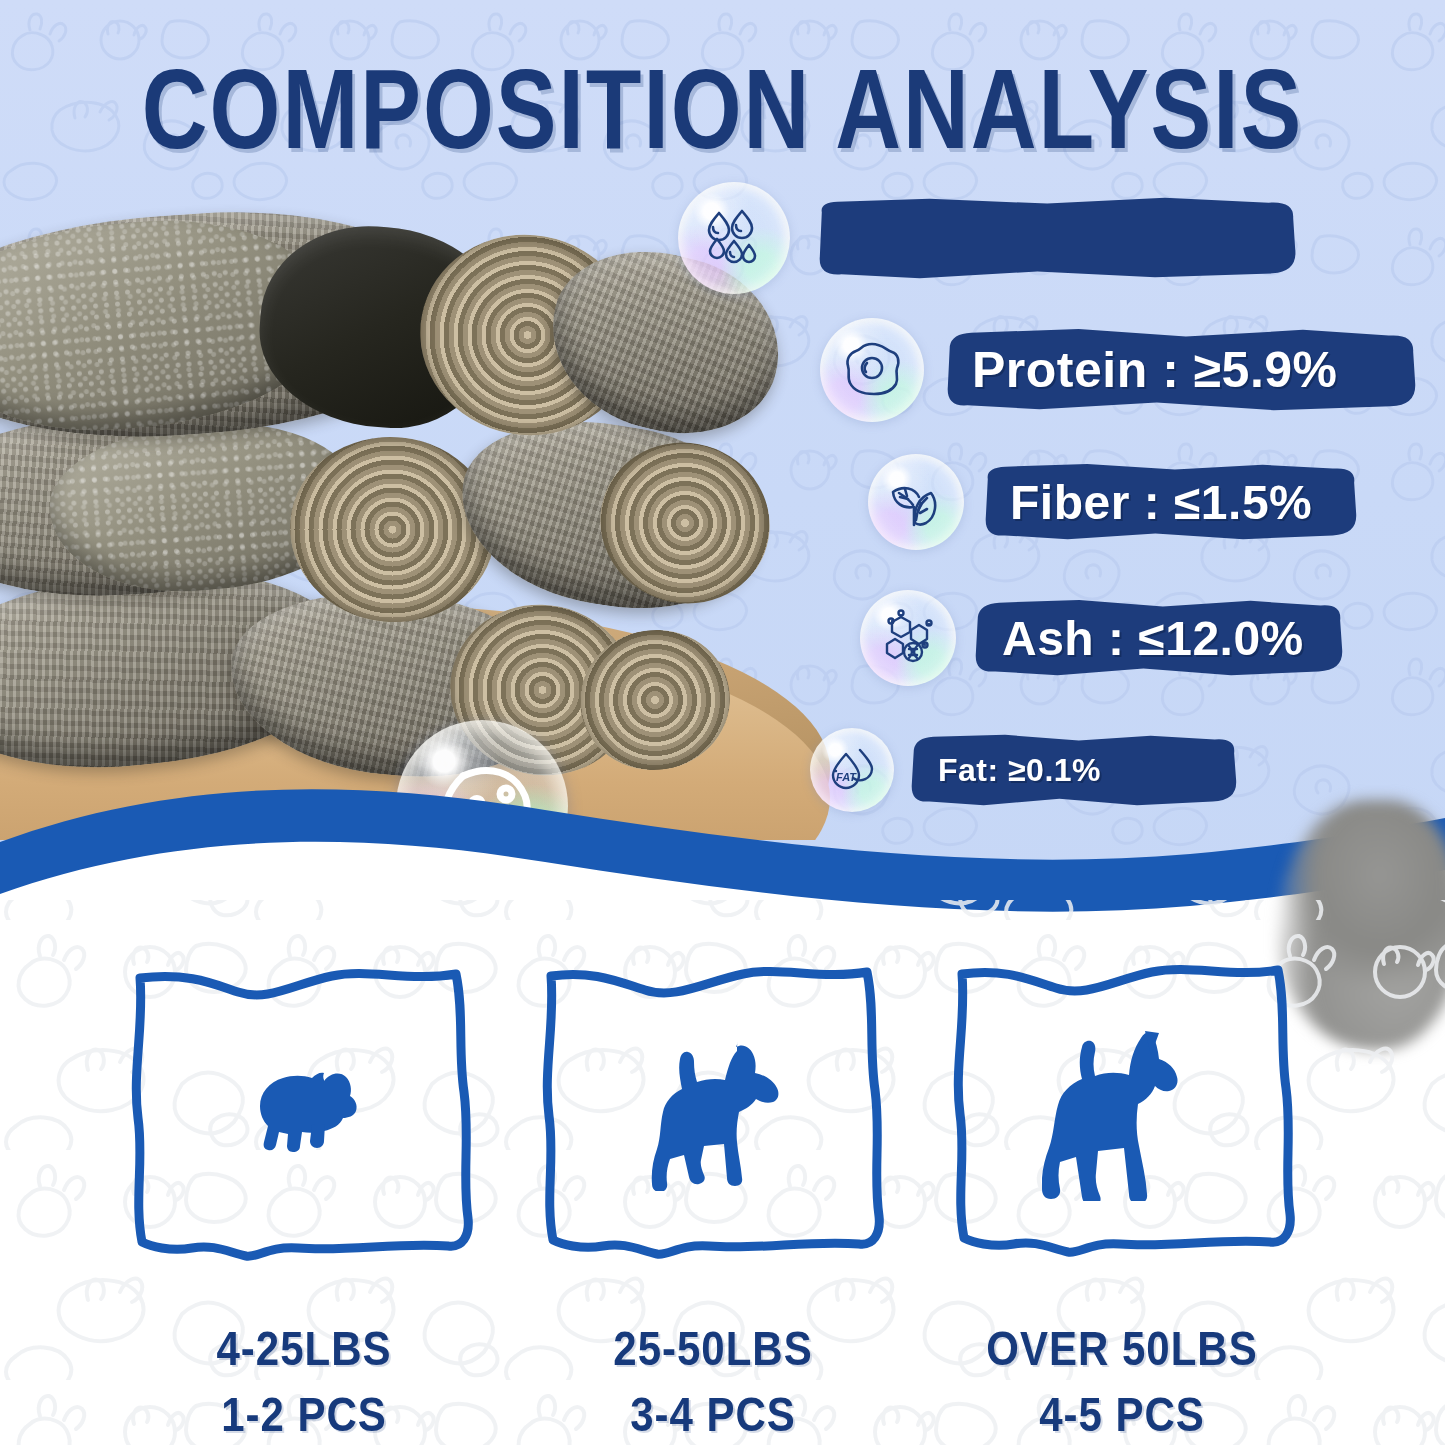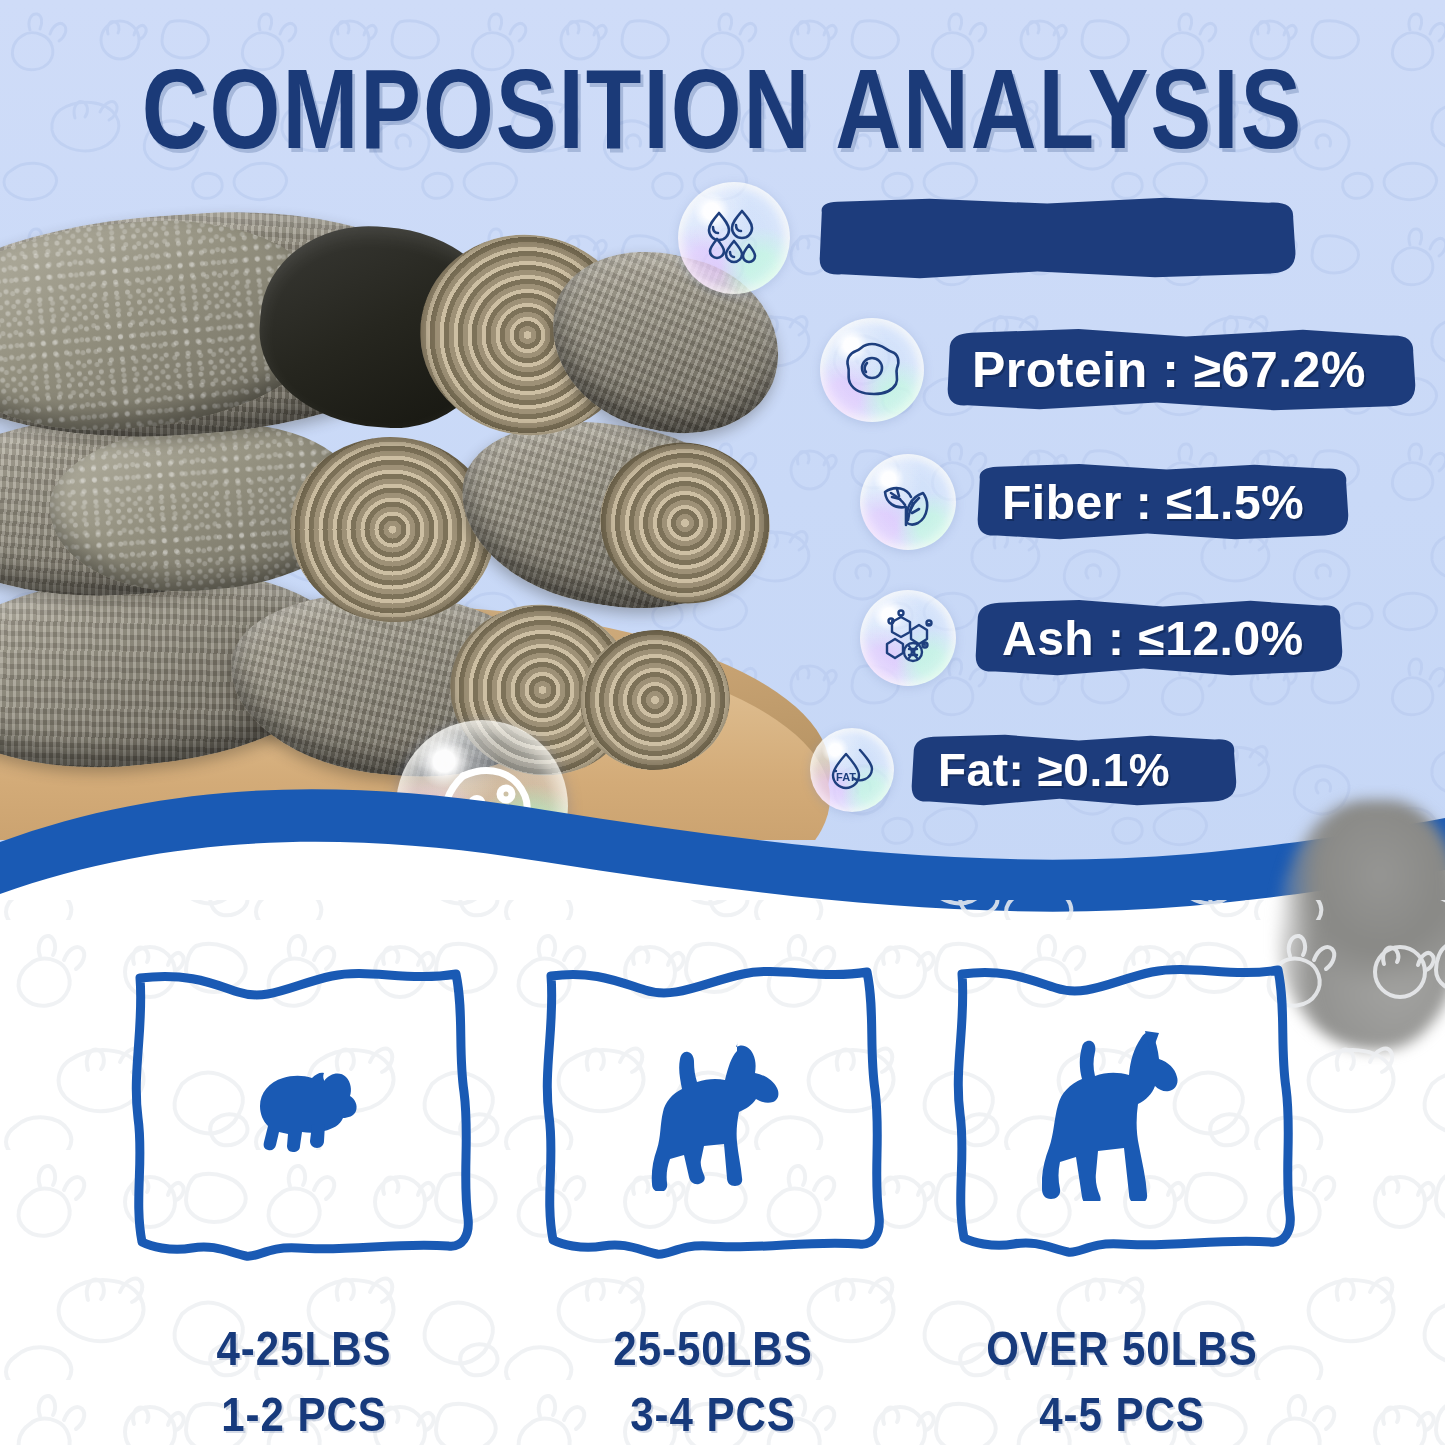--- a/index.html
+++ b/index.html
@@ -110,35 +110,35 @@
     transform-origin:center top;
     text-shadow:3px 3px 0 rgba(27,58,120,.22);
     white-space:nowrap;
   }
 
   
   .nutrients { position:absolute; left:660px; top:176px; width:730px; height:690px; }
   .nrow { position:absolute; display:flex; align-items:center; }
   .nrow-0 { left:18px;  top:6px;   }
   .nrow-1 { left:160px; top:142px; }
-  .nrow-2 { left:200px; top:278px; }
+  .nrow-2 { left:208px; top:278px; }
   .nrow-3 { left:200px; top:414px; }
   .nrow-4 { left:150px; top:552px; }
 
   .bubble {
     position:relative; flex:none;
     border-radius:50%;
     background:
       radial-gradient(circle at 30% 26%, rgba(255,255,255,.96) 0 7%, rgba(255,255,255,.25) 16%, rgba(255,255,255,0) 34%),
       radial-gradient(circle at 74% 76%, rgba(190,255,215,.55) 0 12%, rgba(190,255,215,0) 34%),
       radial-gradient(circle at 22% 76%, rgba(236,190,255,.50) 0 13%, rgba(236,190,255,0) 36%),
       radial-gradient(circle at 50% 50%, rgba(255,255,255,.10) 0 56%, rgba(255,255,255,.55) 80%, rgba(255,255,255,.05) 100%),
       radial-gradient(circle at 50% 50%, rgba(214,232,255,.35) 60%, rgba(255,245,210,.55) 86%, rgba(255,255,255,.2) 100%);
     box-shadow:inset 0 0 22px rgba(255,255,255,.75), 0 2px 10px rgba(120,140,190,.28);
-    display:flex; align-items:center; justify-content:center;
+    display:flex; align-items:center; justify-content:center;font-style:italic;
   }
   .bubble svg { display:block; }
 
   .banner {
     position:relative;
     display:flex; align-items:center;
     padding:0 30px;
     color:#ffffff;
     font-family:"Liberation Sans", sans-serif;
     font-weight:bold;
@@ -156,21 +156,21 @@
   .nrow-0 .bubble { width:112px; height:112px; margin-right:22px; }
   .nrow-1 .bubble { width:104px; height:104px; margin-right:18px; }
   .nrow-2 .bubble { width:96px;  height:96px;  margin-right:16px; }
   .nrow-3 .bubble { width:96px;  height:96px;  margin-right:16px; }
   .nrow-4 .bubble { width:84px;  height:84px;  margin-right:14px; }
 
   .nrow-0 .banner { height:86px; width:490px; font-size:50px; }
   .nrow-1 .banner { height:86px; width:478px; font-size:50px; }
   .nrow-2 .banner { height:80px; width:380px; font-size:48px; }
   .nrow-3 .banner { height:80px; width:374px; font-size:48px; }
-  .nrow-4 .banner { height:74px; width:330px; font-size:46px; }
+  .nrow-4 .banner { height:74px; width:330px; font-size:32px; }
 
   
   .fish-bubble {
     position:absolute; left:396px; top:720px; width:172px; height:172px;
     border-radius:50%;
     background:
       radial-gradient(circle at 28% 24%, rgba(255,255,255,.98) 0 6%, rgba(255,255,255,.30) 15%, rgba(255,255,255,0) 32%),
       radial-gradient(circle at 78% 72%, rgba(160,255,205,.65) 0 13%, rgba(160,255,205,0) 33%),
       radial-gradient(circle at 18% 72%, rgba(230,175,255,.60) 0 14%, rgba(230,175,255,0) 36%),
       radial-gradient(circle at 50% 50%, rgba(255,255,255,.06) 0 55%, rgba(255,255,255,.50) 80%, rgba(255,255,255,.04) 100%),
@@ -322,21 +322,21 @@
             <path d="M31 5c10 0 14 6 20 8s8 9 5 16c-2 6 2 10-1 16-4 7-13 10-22 10-10 0-20-3-24-11-3-6 0-11-2-17-2-7 2-13 8-15S21 5 31 5z"></path>
             <circle cx="31" cy="29" r="10"></circle>
             <path d="M26 24c-3 3-3 7-1 9"></path>
           </g>
         </svg>
       </div>
       <div class="banner">
         <svg class="brush" viewBox="0 0 490 90" preserveAspectRatio="none">
           <path d="M8 20 Q10 7 30 6 L140 2 L250 10 L370 3 L458 9 Q484 7 483 26 L485 58 Q487 82 460 83 L340 87 L220 79 L100 86 L26 82 Q4 84 6 62 Z" fill="#1d3c7c"></path>
         </svg>
-        <span class="btxt">Protein : ≥67.2%</span>
+        <span class="btxt">Protein : ≥5.9%</span>
       </div>
     </div>
 
     <div class="nrow nrow-2">
       <div class="bubble">
         <svg width="58" height="58" viewBox="0 0 58 58">
           <g fill="none" stroke="#1e3f7e" stroke-width="2.6" stroke-linecap="round" stroke-linejoin="round">
             <path d="M27 34C16 36 7 30 6 19c10-7 22-4 26 5"></path>
             <path d="M12 20c5 3 10 6 14 12"></path>
             <path d="M18 16l2 7M13 24l8 2"></path>

